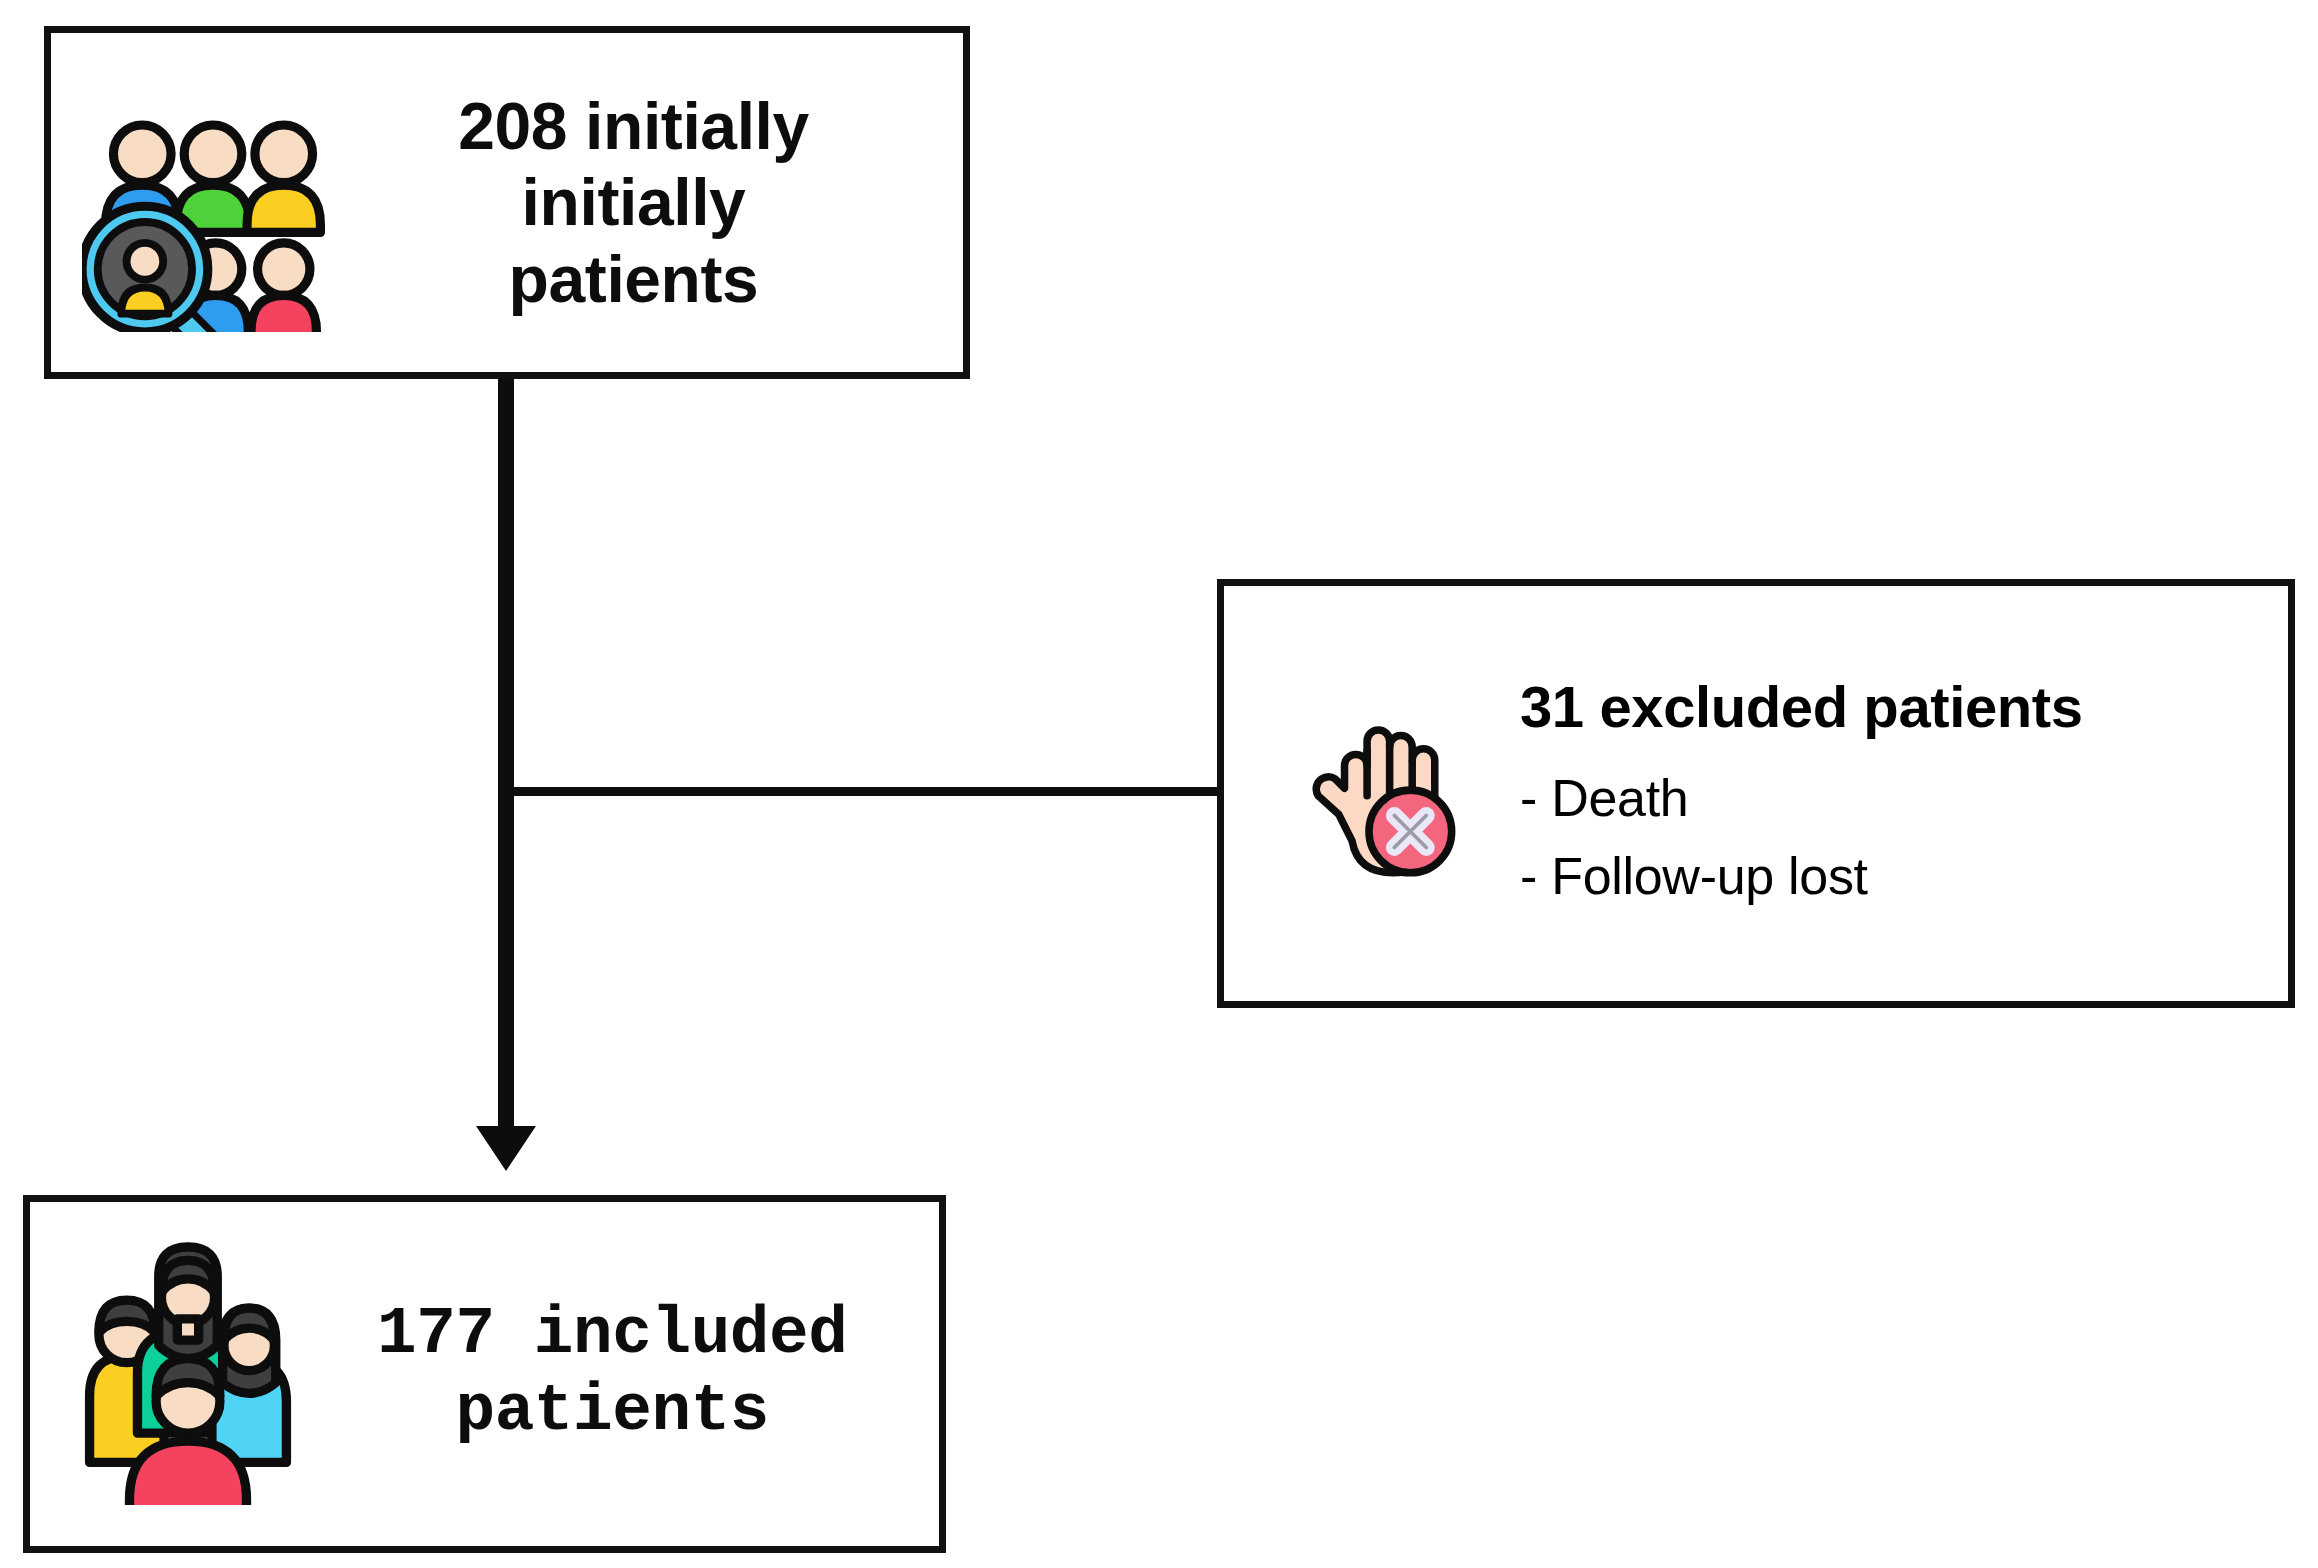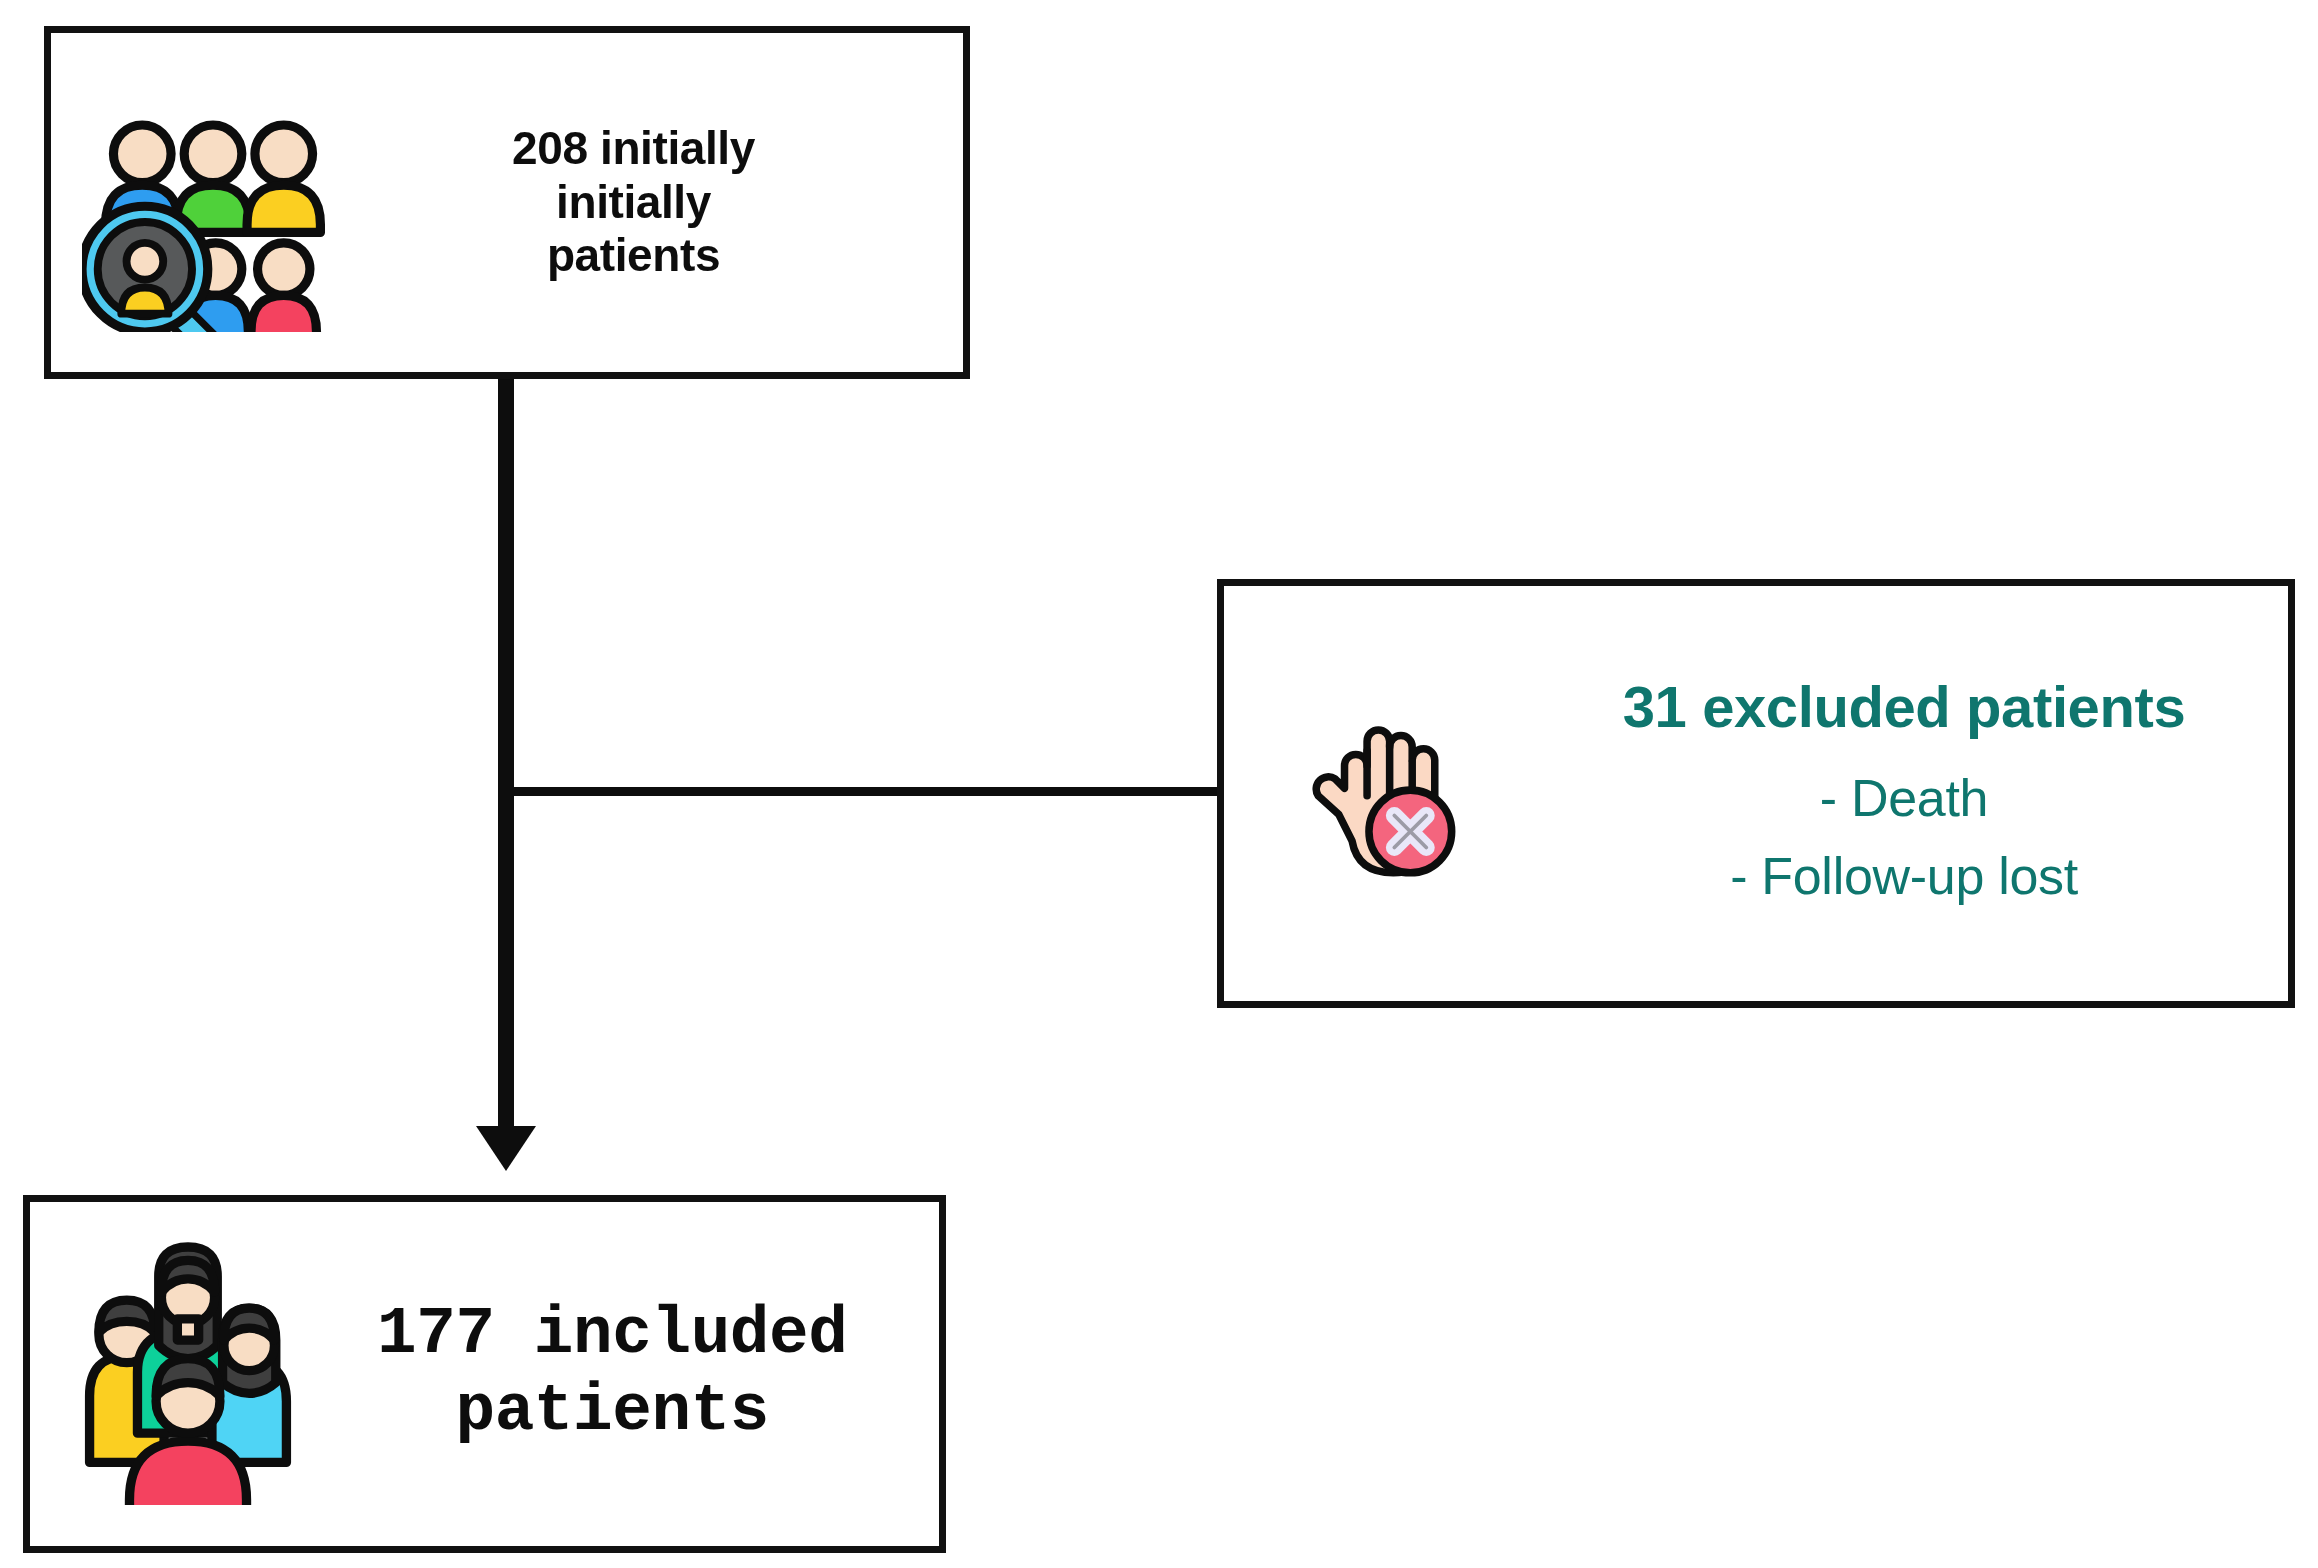--- a/index.html
+++ b/index.html
@@ -48,27 +48,27 @@
 
   
   .box-text {
     flex: 1 1 auto;
     text-align: center;
     color: #0d0d0d;
     font-weight: 700;
     line-height: 1.16;
     letter-spacing: -0.4px;
   }
-  #box-selected .box-text { font-size: 46px; padding-right: 40px; }
+  #box-selected .box-text { font-size: 66px; padding-right: 40px; }
   #box-included .box-text { font-size: 66px; padding-right: 35px; }
 
   .excl-text {
     flex: 1 1 auto;
-    text-align: center;
-    color: #0f766e;
+    text-align: left;
+    color: #000000;
     padding-left: 42px;
   }
   .excl-title {
     font-size: 58px;
     font-weight: 700;
     letter-spacing: -0.4px;
     margin-bottom: 19px;
     white-space: nowrap;
   }
   .excl-item {

